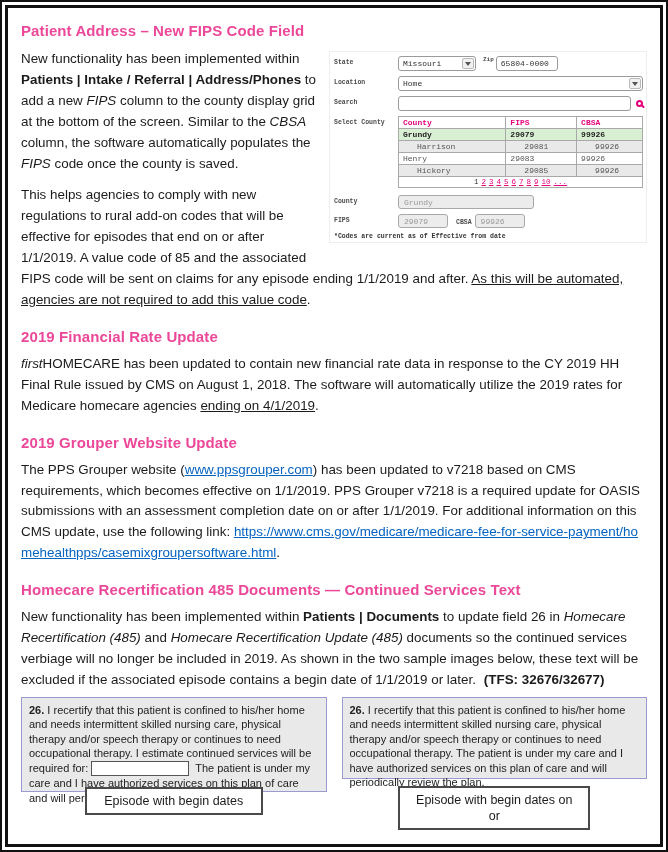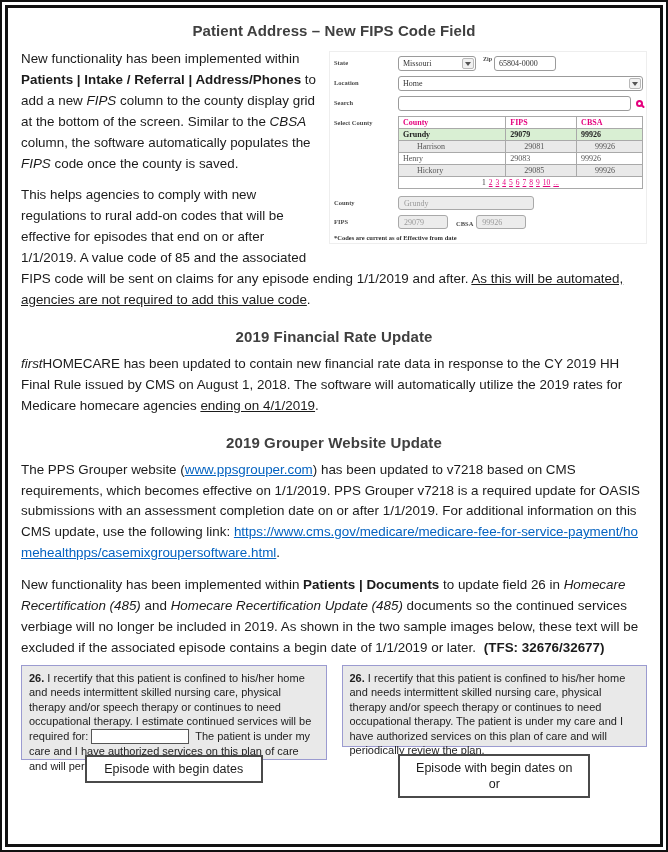--- a/index.html
+++ b/index.html
@@ -4,37 +4,37 @@
 <style>
   * { box-sizing: border-box; margin: 0; padding: 0; }
   html,body { background:#fff; }
   body { font-family: "Liberation Sans", sans-serif; color:#1b1b1b; }
 
   .page { width:668px; height:852px; border:2px solid #111; padding:3px; }
   .page-inner { border:3px solid #111; width:100%; height:100%; overflow:hidden; }
   .content { padding:8px 13px 0 13px; }
 
   h1.doc-title, h2.sec-title {
-    font-size:15px; font-weight:600; text-align:center; color:#404040;
+    font-size:15px; font-weight:600; color:#ec4899;
     letter-spacing:.1px;
   }
   h1.doc-title { margin:6px 0 10px 0; }
   h2.sec-title { margin:17px 0 9px 0; }
 
   p.body-text { font-size:13.4px; line-height:1.56; margin-bottom:11px; }
   p.body-text b { font-weight:700; }
   p.body-text i { font-style:italic; }
   .ul { text-decoration:underline; }
   a.doc-link { color:#0563c1; text-decoration:underline; cursor:pointer; word-break:break-all; }
   .tfs { font-weight:700; margin-left:8px; white-space:nowrap; }
 
   
   .form-shot {
     float:right; width:318px; margin:2px 0 6px 10px; background:#fff;
-    border:1px solid #eee; padding:4px 3px 2px 4px; font-family:Liberation Serif, serif;
+    border:1px solid #eee; padding:4px 3px 2px 4px; font-family:Liberation Mono, monospace;
   }
   .frow { display:flex; align-items:flex-start; margin-bottom:5px; }
   .flabel { width:64px; flex:0 0 64px; font-size:6.5px; font-weight:700; color:#4a4a4a; padding-top:3px; }
   .ffield { flex:1; display:flex; align-items:center; }
   .fselect { position:relative; background:#fff; border:1px solid #9b9b9b; border-radius:3px;
              height:15px; font-size:8px; color:#333; padding:2px 16px 0 4px; }
   .fselect .arrow-btn { position:absolute; right:1px; top:1px; bottom:1px; width:12px;
              background:#f1f1f1; border:1px solid #b9b9b9; border-radius:2px;
              display:flex; align-items:center; justify-content:center; }
   .tri { width:0; height:0; border-left:3px solid transparent; border-right:3px solid transparent;
@@ -183,20 +183,21 @@
       <p class="body-text"><span>New functionality has been implemented within </span><b>Patients | Intake / Referral | Address/Phones</b><span> to add a new </span><i>FIPS</i><span> column to the county display grid at the bottom of the screen. Similar to the </span><i>CBSA</i><span> column, the software automatically populates the </span><i>FIPS</i><span> code once the county is saved.</span></p>
 
       <p class="body-text"><span>This helps agencies to comply with new regulations to rural add-on codes that will be effective for episodes that end on or after 1/1/2019. A value code of 85 and the associated FIPS code will be sent on claims for any episode ending 1/1/2019 and after. </span><span class="ul">As this will be automated, agencies are not required to add this value code</span><span>.</span></p>
 
       <h2 class="sec-title" style="clear:both;">2019 Financial Rate Update</h2>
       <p class="body-text"><i>first</i><span>HOMECARE has been updated to contain new financial rate data in response to the CY 2019 HH Final Rule issued by CMS on August 1, 2018. The software will automatically utilize the 2019 rates for Medicare homecare agencies </span><span class="ul">ending on 4/1/2019</span><span>.</span></p>
 
       <h2 class="sec-title">2019 Grouper Website Update</h2>
       <p class="body-text"><span>The PPS Grouper website (</span><a class="doc-link">www.ppsgrouper.com</a><span>) has been updated to v7218 based on CMS requirements, which becomes effective on 1/1/2019. PPS Grouper v7218 is a required update for OASIS submissions with an assessment completion date on or after 1/1/2019. For additional information on this CMS update, use the following link: </span><a class="doc-link">https://www.cms.gov/medicare/medicare-fee-for-service-payment/homehealthpps/casemixgroupersoftware.html</a><span>.</span></p>
 
+      <h2 class="sec-title">Homecare Recertification 485 Documents — Continued Services Text</h2>
       <p class="body-text" style="margin-bottom:6px;"><span>New functionality has been implemented within </span><b>Patients | Documents</b><span> to update field 26 in </span><i>Homecare Recertification (485)</i><span> and </span><i>Homecare Recertification Update (485)</i><span> documents so the continued services verbiage will no longer be included in 2019. As shown in the two sample images below, these text will be excluded if the associated episode contains a begin date of 1/1/2019 or later.</span><b class="tfs">(TFS: 32676/32677)</b></p>
 
       <div class="samples">
         <div class="sample-col">
           <div class="sample-box sample-left"><b>26.</b><span> I recertify that this patient is confined to his/her home and needs intermittent skilled nursing care, physical therapy and/or speech therapy or continues to need occupational therapy. I estimate continued services will be required for:</span><span class="inline-input"></span><span> The patient is under my care and I have authorized services on this plan of care and will periodically review the plan.</span></div>
           <div class="caption-box cap-left">
             <div>Episode with begin dates</div>
 
           </div>
         </div>

